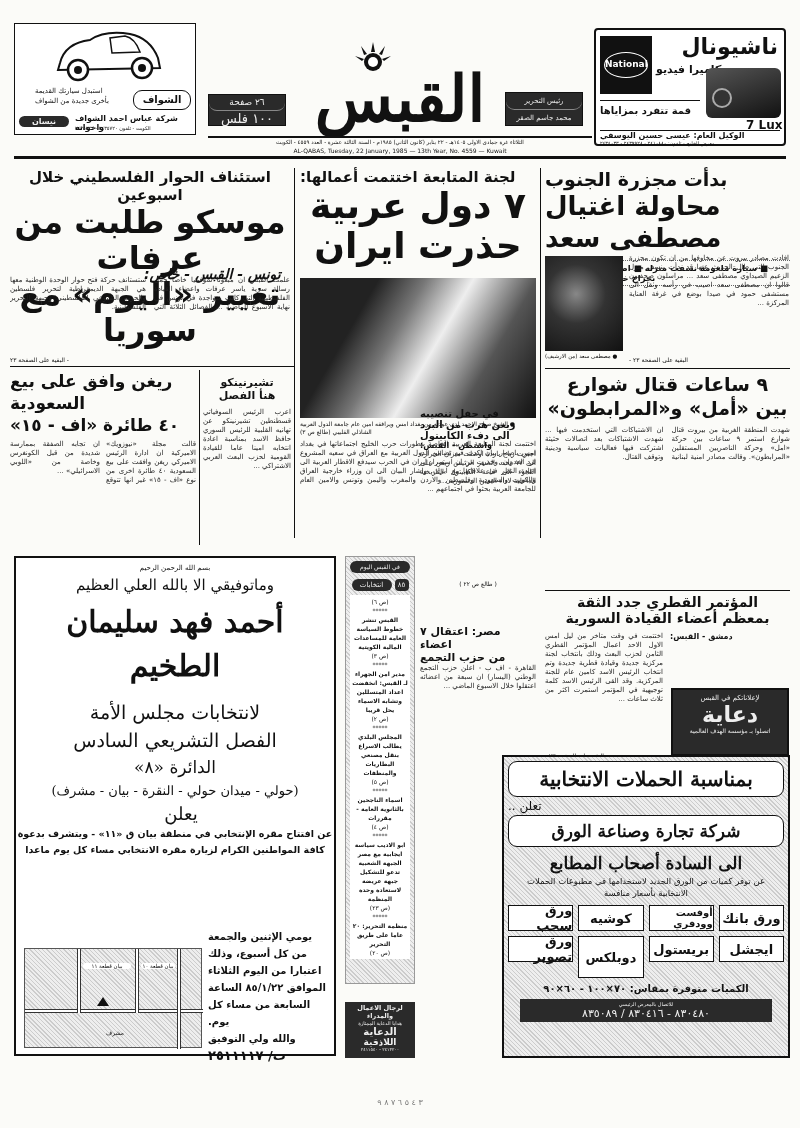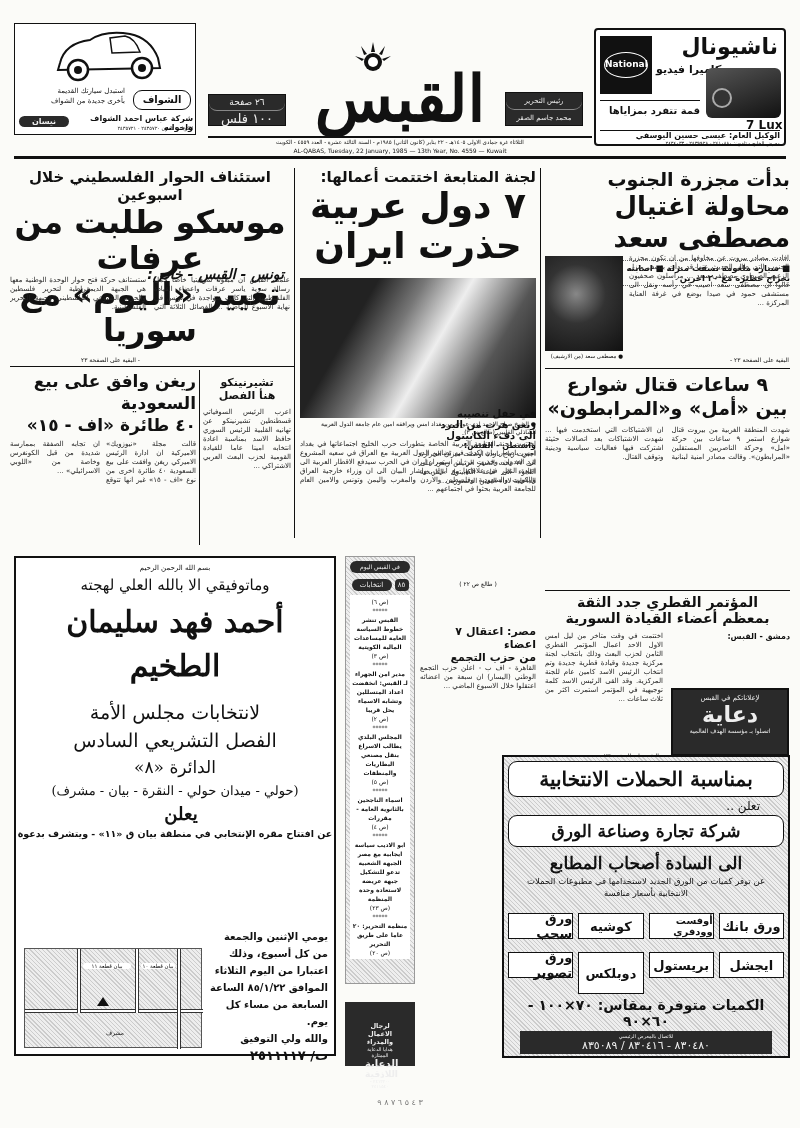--- a/index.html
+++ b/index.html
@@ -1,26 +1,26 @@
 <!DOCTYPE html>
 <html><head>
 <meta charset="utf-8">
 <style>
   * { box-sizing: border-box; margin: 0; padding: 0; }
   body { width: 800px; height: 1128px; background: #fbfbf8; font-family: "DejaVu Sans", sans-serif; color: #111; position: relative; overflow: hidden; }
   .abs { position: absolute; }
-  .rtl { direction: rtl; text-align: right; }
+  .rtl { direction: rtl; text-align: left; }
   .center { text-align: center; border-radius: 9px; }
   .box { border: 2px solid #111; }
   .rule { background: #111; }
   .body-text { font-size: 7px; line-height: 9px; color: #222; direction: rtl; text-align: justify; overflow: hidden; }
   .hatch { background: repeating-linear-gradient(45deg, #ccc 0 1px, #eee 1px 3px); }
   .dark-box { background: #2a2a2a; color: #eee; }
   .photo { background: radial-gradient(circle at 40% 40%, #888 0, #333 40%, #111 100%); }
-  .chip { border: 1.5px solid #111; background: #fff; font-weight: bold; font-size: 13px; display: flex; align-items: center; justify-content: center; margin-top: 8px; }
+  .chip { border: 1.5px solid #111; background: #fff; font-weight: bold; font-size: 13px; display: flex; align-items: center; justify-content: center; }
 </style>
 </head>
 <body>
 
 <div class="abs" style="left:0;top:0;width:800px;height:165px;">
 
   <div class="abs box" style="left:14px;top:23px;width:182px;height:112px;background:#fff;border-width:1.5px;">
     <svg class="abs" style="left:35px;top:4px;" width="120" height="55" viewBox="0 0 120 55">
       <path d="M10 35 Q15 15 40 12 Q55 2 80 6 Q100 10 108 30 L110 40 L8 42 Z" fill="#fff" stroke="#111" stroke-width="2"></path>
       <circle cx="28" cy="42" r="10" fill="#fff" stroke="#111" stroke-width="2.5"></circle>
@@ -205,38 +205,39 @@
         <div>(ص ٢٣)</div>
       </div>
     <div>*****</div>
     <div>
         <div style="font-weight:bold;">منظمة التحرير: ٢٠ عاما على طريق التحرير</div>
         <div>(ص ٢٠)</div>
       </div>
   </div>
 </div>
 
-<div class="abs dark-box" style="left:345px;top:1002px;width:70px;height:64px;padding:20px;">
+<div class="abs dark-box" style="left:345px;top:1002px;width:70px;height:56px;padding:2px;">
   <div class="center" style="font-size:6.5px;font-weight:bold;">لرجال الاعمال والمدراء</div>
   <div class="center" style="font-size:5px;">هدايا الدعاية الممتازة</div>
   <div class="center" style="font-size:10px;font-weight:bold;">الدعاية</div>
   <div class="center" style="font-size:9px;font-weight:bold;">اللاذقية</div>
   <div class="center" style="font-size:4.5px;">٢٤١٣٢٠٠ - ٢٤١١٥٤٠</div>
 </div>
 
 <div class="abs box" style="left:14px;top:556px;width:322px;height:500px;background:#fff;border-width:2.5px;border-style:double;">
   <div class="center" style="font-size:7px;margin-top:6px;">بسم الله الرحمن الرحيم</div>
-  <div class="center" style="font-family:'DejaVu Serif',serif;font-size:15px;direction:rtl;margin-top:4px;">وماتوفيقي الا بالله العلي لهجته</div>
+  <div class="center" style="font-family:'DejaVu Serif',serif;font-size:15px;direction:rtl;margin-top:4px;">وماتوفيقي الا بالله العلي العظيم</div>
   <div class="center" style="font-family:'DejaVu Serif',serif;font-size:30px;font-weight:bold;line-height:44px;direction:rtl;margin-top:6px;">أحمد فهد سليمان الطخيم</div>
   <div class="center" style="font-family:'DejaVu Serif',serif;font-size:19px;line-height:28px;direction:rtl;margin-top:10px;">لانتخابات مجلس الأمة</div>
   <div class="center" style="font-family:'DejaVu Serif',serif;font-size:19px;line-height:28px;direction:rtl;">الفصل التشريعي السادس</div>
   <div class="center" style="font-family:'DejaVu Serif',serif;font-size:17px;line-height:26px;direction:rtl;">الدائرة «٨»</div>
   <div class="center" style="font-family:'DejaVu Serif',serif;font-size:13px;line-height:22px;direction:rtl;">(حولي - ميدان حولي - النقرة - بيان - مشرف)</div>
-  <div class="center" style="font-family:'DejaVu Serif',serif;font-size:18px;font-weight:bold;line-height:24px;margin-left:12px;">يعلن</div>
+  <div class="center" style="font-family:'DejaVu Serif',serif;font-size:18px;font-weight:normal;line-height:24px;margin-left:12px;">يعلن</div>
   <div class="center" style="font-size:9.5px;font-weight:bold;line-height:16px;direction:rtl;">عن افتتاح مقره الإنتخابي في منطقة بيان ق «١١» - ويتشرف بدعوة</div>
+  <div class="center" style="font-size:9.5px;font-weight:bold;line-height:16px;direction:rtl;">كافة المواطنين الكرام لزيارة مقره الانتخابي مساء كل يوم ماعدا</div>
   <div class="abs rtl" style="right:6px;top:370px;width:120px;font-size:10px;font-weight:bold;line-height:17px;">
     <div>يومي الإثنين والجمعة</div>
     <div>من كل أسبوع، وذلك</div>
     <div>اعتبارا من اليوم الثلاثاء</div>
     <div>الموافق ٨٥/١/٢٢ الساعة</div>
     <div>السابعة من مساء كل يوم.</div>
     <div>والله ولي التوفيق</div>
     <div style="font-size:13px;">ت/ ٢٥١١١١٧</div>
   </div>
 
@@ -261,20 +262,20 @@
   <div style="display:grid;grid-template-columns:repeat(4,1fr);gap:5px;margin-top:6px;direction:rtl;">
     <div class="chip" style="height:26px;">ورق بانك</div>
     <div class="chip" style="height:26px;font-size:10px;">أوفست وودفري</div>
     <div class="chip" style="height:26px;">كوشيه</div>
     <div class="chip" style="height:26px;">ورق سحب</div>
     <div class="chip" style="height:26px;">ايجشل</div>
     <div class="chip" style="height:26px;">بريستول</div>
     <div class="chip" style="height:42px;">دوبلكس</div>
     <div class="chip" style="height:26px;">ورق تصوير</div>
   </div>
-  <div class="center" style="font-size:14px;font-weight:bold;line-height:16px;margin-top:3px;direction:rtl;">الكميات متوفرة بمقاس: ٧٠×١٠٠ - ٦٠×٩٠</div>
+  <div class="center" style="font-size:10px;font-weight:bold;line-height:16px;margin-top:3px;direction:rtl;">الكميات متوفرة بمقاس: ٧٠×١٠٠ - ٦٠×٩٠</div>
   <div class="dark-box" style="margin:2px 12px 0 12px;padding:2px;">
     <div class="center" style="font-size:5px;">للاتصال بالمعرض الرئيسي</div>
     <div class="center" style="font-size:11px;letter-spacing:1px;direction:rtl;">٨٣٠٤٨٠ - ٨٣٠٤١٦ / ٨٣٥٠٨٩</div>
   </div>
 </div>
 
 <div class="abs center" style="left:180px;top:1098px;width:440px;font-size:8px;color:#777;letter-spacing:28px;">٣ ٤ ٥ ٦ ٧ ٨ ٩</div>
 
 </body></html>

